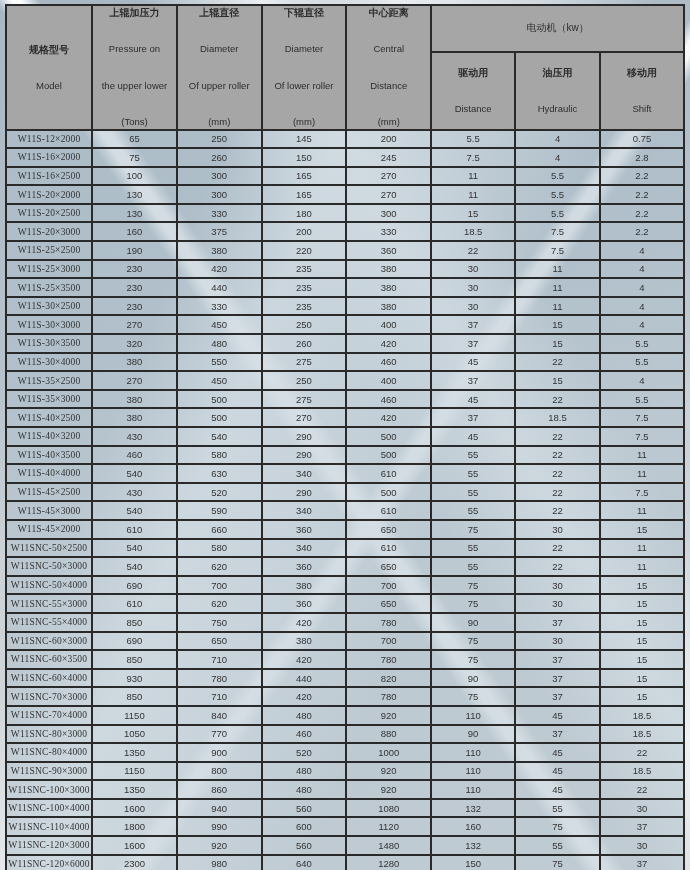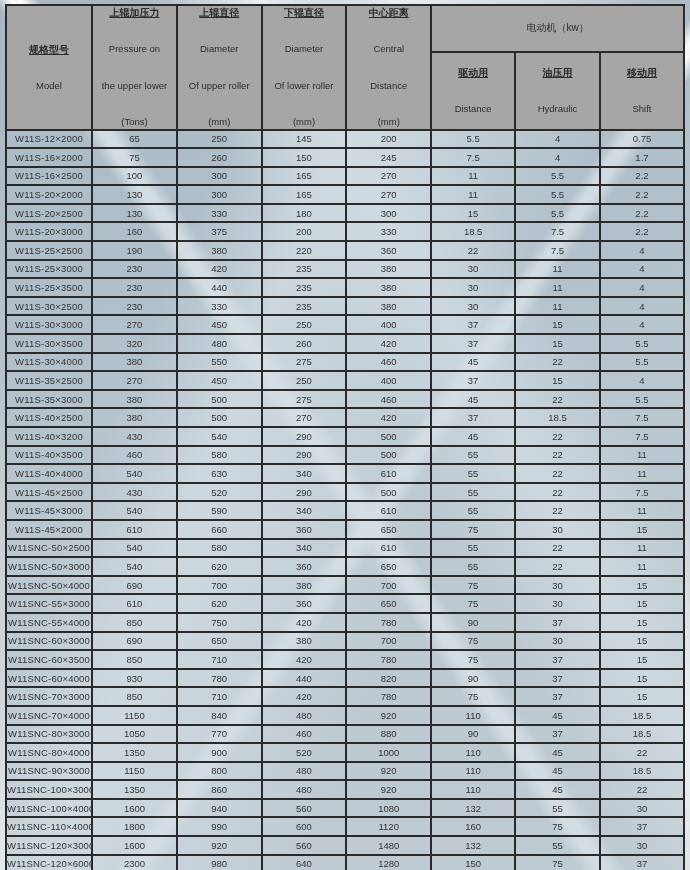--- a/index.html
+++ b/index.html
@@ -41,30 +41,30 @@
     overflow: hidden;
     white-space: nowrap;
   }
   thead th {
     background: #a6a6a6;
     color: #2d2d2d;
     font-weight: normal;
   }
   thead tr.motor-row-1 { height: 31px; }
   thead tr.motor-row-2 { height: 50px; }
-  thead .zh { font-size: 10px; font-weight: 600; line-height: 13px; text-decoration: underline; }
+  thead .zh { font-size: 10px; font-weight: 600; line-height: 13px; }
   thead .en { font-size: 9.5px; line-height: 12.5px; margin-top: 24px; }
   thead .motor-title { font-size: 10px; font-weight: 400; }
   tbody td {
     height: 16.6px;
     font-size: 9.5px;
     color: #333333;
     background: rgba(171,189,202,0.5);
   }
-  tbody td.model-cell { letter-spacing: 0.2px; }
+  tbody td.model-cell { letter-spacing: 0.2px; font-family: Liberation Serif, serif; }
 </style>
 </head>
 <body>
 
 <div class="page">
   <table class="spec">
     <colgroup>
       <col style="width:12.7%">
         <col style="width:12.5%">
         <col style="width:12.5%">
@@ -135,21 +135,21 @@
           <td>0.75</td>
         </tr>
         <tr>
           <td class="model-cell">W11S-16×2000</td>
           <td>75</td>
           <td>260</td>
           <td>150</td>
           <td>245</td>
           <td>7.5</td>
           <td>4</td>
-          <td>1.7</td>
+          <td>2.8</td>
         </tr>
         <tr>
           <td class="model-cell">W11S-16×2500</td>
           <td>100</td>
           <td>300</td>
           <td>165</td>
           <td>270</td>
           <td>11</td>
           <td>5.5</td>
           <td>2.2</td>

